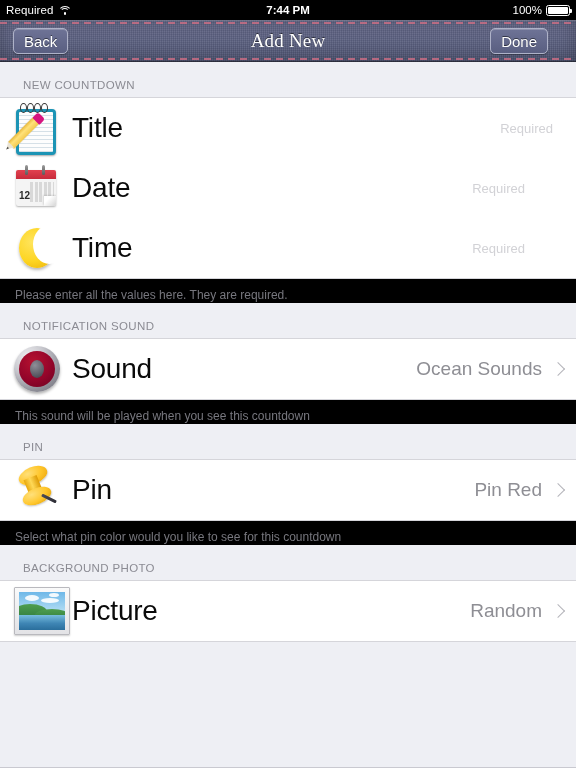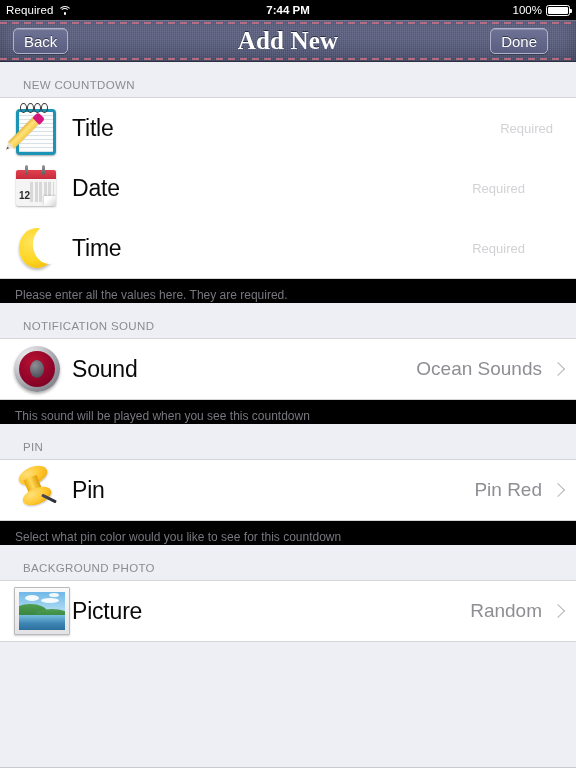--- a/index.html
+++ b/index.html
@@ -138,22 +138,22 @@
     position: absolute; left:0; right:0; top:0; height:1px;
     background: rgba(255,255,255,0.16);
   }
   .nav-edge-bottom {
     position: absolute; left:0; right:0; bottom:0; height:1px;
     background: rgba(0,0,0,0.42);
   }
   .nav-title {
     color: #ffffff;
     font-family: "Liberation Serif", serif;
-    font-weight: bold;
-    font-size: 25px;
+    font-weight: normal;
+    font-size: 19px;
     letter-spacing: 0.2px;
     text-shadow: 0 -1px 0 rgba(0,0,0,0.55);
     z-index: 2;
   }
   .nav-btn {
     position: absolute;
     top: 8px;
     height: 26px;
     padding: 0 10px;
     display: flex;
@@ -207,21 +207,21 @@
     position: relative;
   }
   .row .icon-slot {
     width: 58px;
     flex: 0 0 58px;
     display: flex;
     align-items: center;
     justify-content: flex-start;
   }
   .row-label {
-    font-size: 23px;
+    font-size: 28px;
     color: #0a0a0a;
     font-weight: 400;
     letter-spacing: -0.2px;
   }
   .row-spacer { flex: 1 1 auto; }
   .row-value {
     font-size: 19px;
     color: #8e8e94;
     white-space: nowrap;
   }

